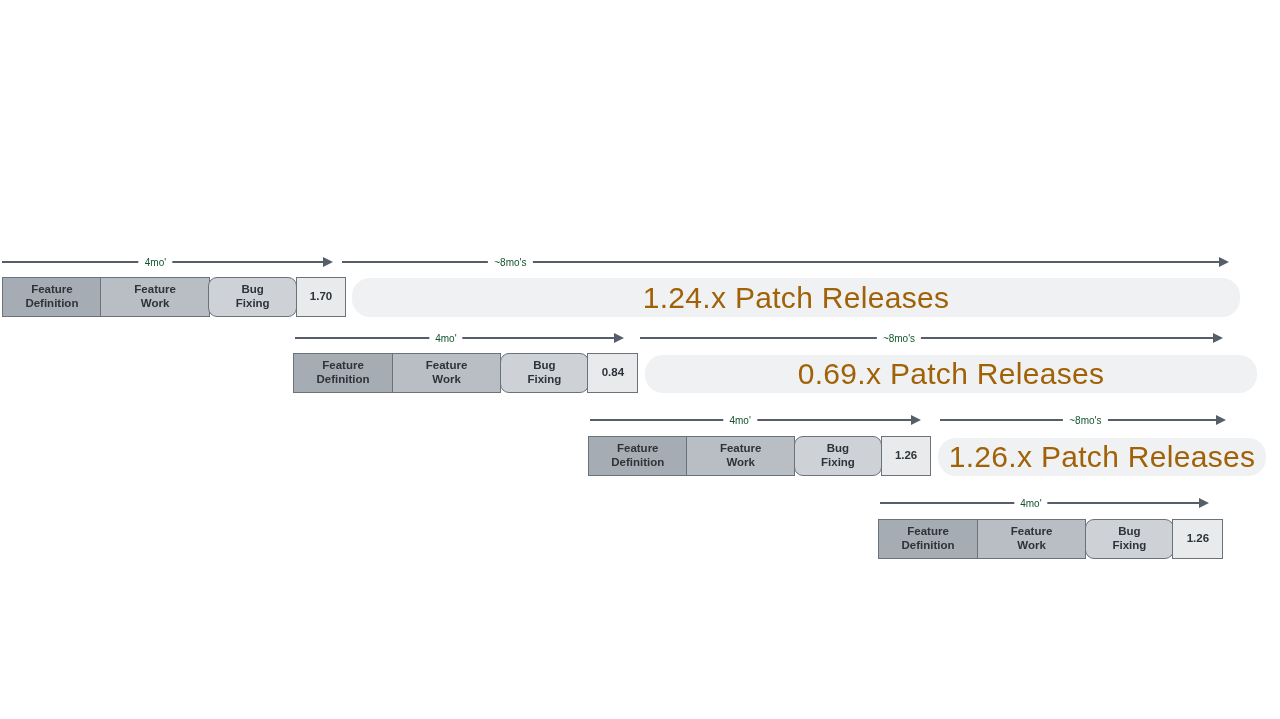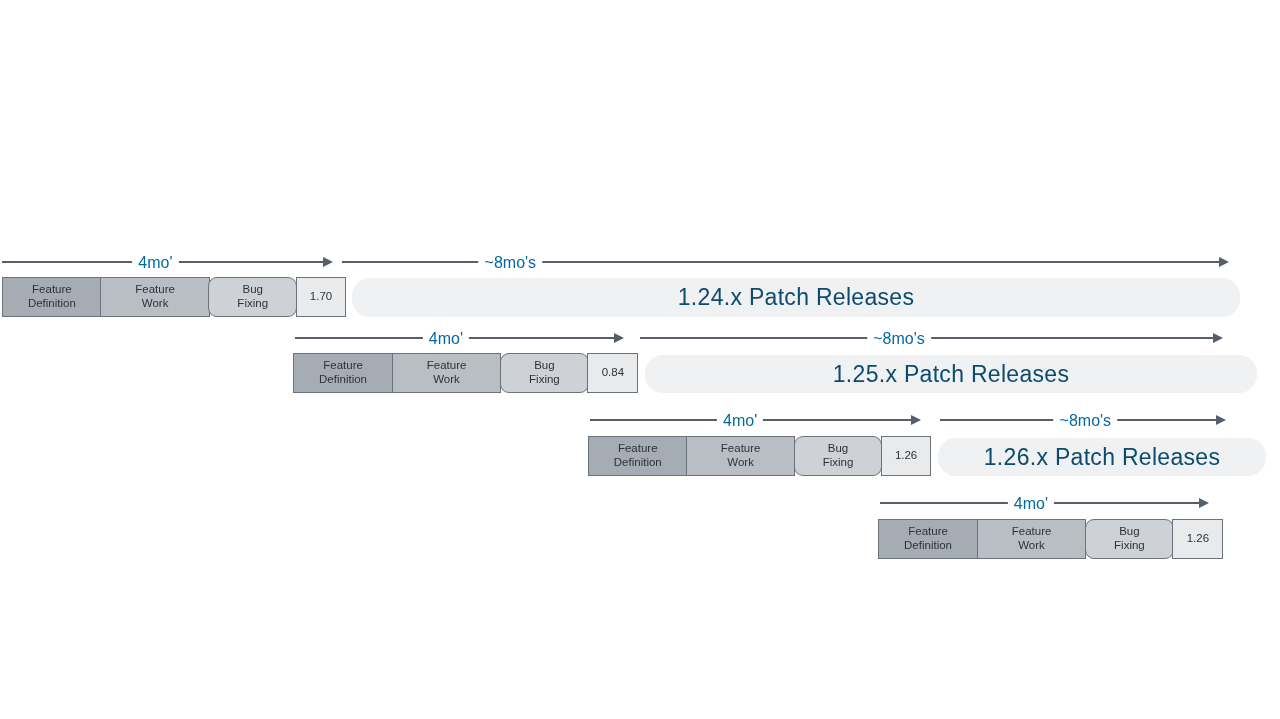--- a/index.html
+++ b/index.html
@@ -20,46 +20,46 @@
     position:absolute;right:-1px;top:2px;width:0;height:0;
     border-left:10px solid #565f69;
     border-top:5px solid transparent;
     border-bottom:5px solid transparent;
   }
   .arrow .lbl{
     position:absolute;top:0;
     transform:translateX(-50%);
     background:#ffffff;
     padding:0 6px;
-    font-size:16px;line-height:16px;
-    color:#0369a1;white-space:nowrap;
+    font-size:10px;line-height:16px;
+    color:#14532d;white-space:nowrap;
   }
   
-  .block{position:absolute;display:flex;}
+  .block{position:absolute;display:flex;font-weight:bold;}
   .cell{
     box-sizing:border-box;
     height:100%;
     border:1.5px solid #6a727b;
     display:flex;align-items:center;justify-content:center;
     text-align:center;
     font-size:11.5px;line-height:1.2;
     color:#2d3339;
     white-space:pre-line;
   }
   .cell + .cell{margin-left:-1.5px;}
   .c-def{flex:0 0 28.6%;background:#a6acb3;}
   .c-work{flex:0 0 31.4%;background:#b8bec4;}
   .c-bug{flex:0 0 25.4%;background:#ced2d7;border-radius:9px;}
   .c-ver{flex:0 0 14.6%;background:#e8eaec;}
   
   .patch{
     position:absolute;
     background:#f0f1f3;
     display:flex;align-items:center;justify-content:center;
-    font-size:23px;color:#0c4a6e;
+    font-size:30px;color:#a16207;
     letter-spacing:0.3px;
     white-space:nowrap;
     border-radius:18px;
   }
   
   .r1-block{left:2px;top:277px;width:349px;height:40px;}
   .r1-patch{left:352px;top:278px;width:888px;height:39px;}
   .r1-arrowA{left:2px;top:255px;width:330px;}
   .r1-arrowB{left:342px;top:255px;width:886px;}
 
@@ -114,21 +114,21 @@
   </div>
   <div class="block r2-block">
     <div class="cell c-def">Feature
 Definition</div>
     <div class="cell c-work">Feature
 Work</div>
     <div class="cell c-bug">Bug
 Fixing</div>
     <div class="cell c-ver">0.84</div>
   </div>
-  <div class="patch r2-patch">1.25.x Patch Releases</div>
+  <div class="patch r2-patch">0.69.x Patch Releases</div>
 
   <div class="arrow r3-arrowA">
     <div class="line"></div>
     <div class="head"></div>
     <span class="lbl" style="left:45.5%">4mo'</span>
   </div>
   <div class="arrow r3-arrowB">
     <div class="line"></div>
     <div class="head"></div>
     <span class="lbl" style="left:51%">~8mo's</span>

